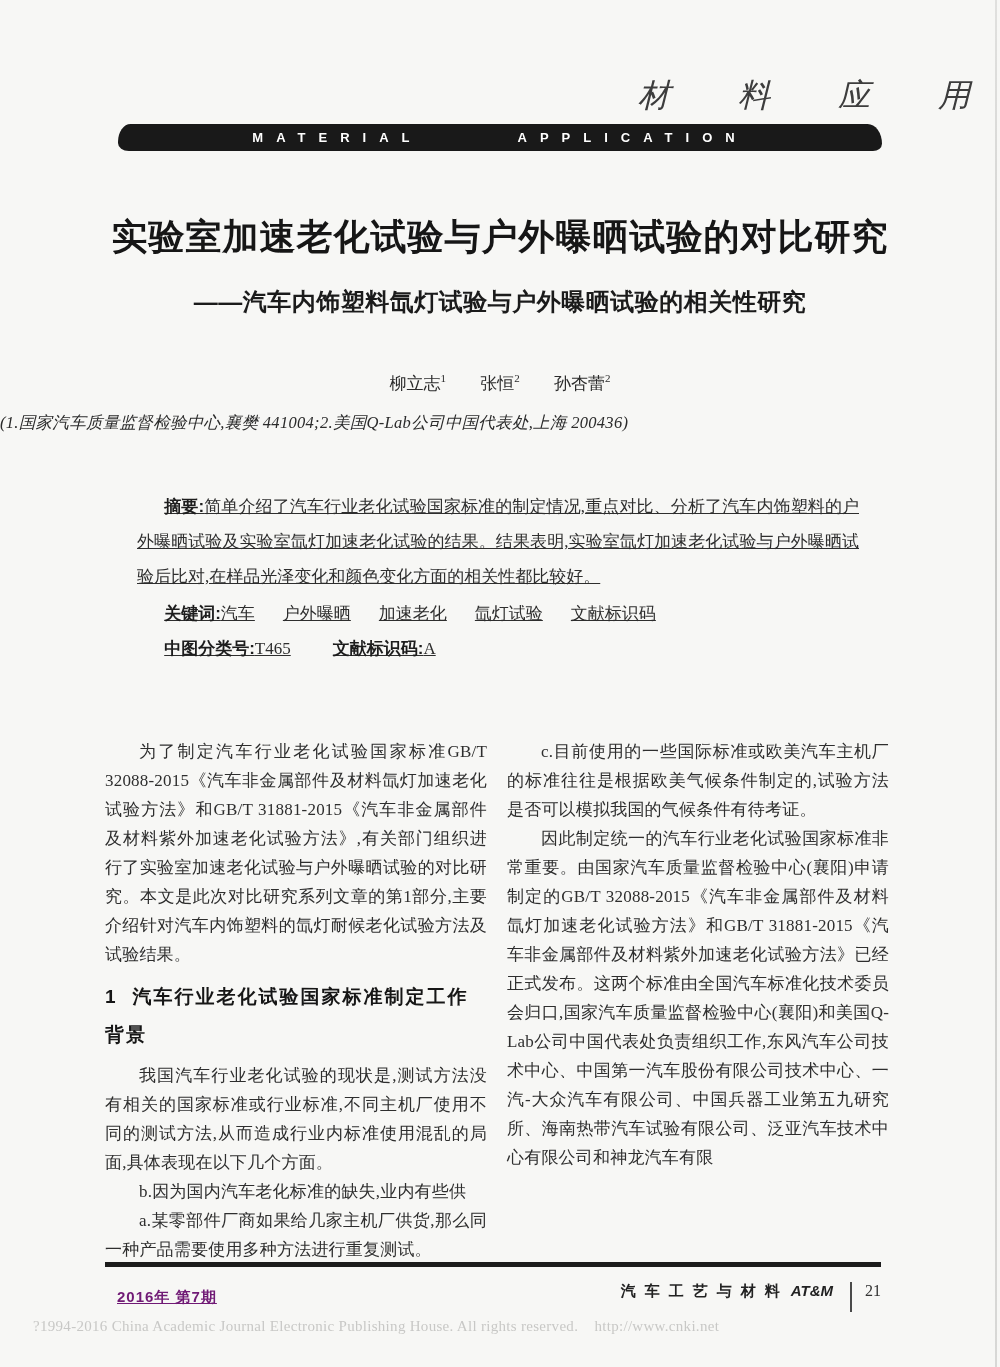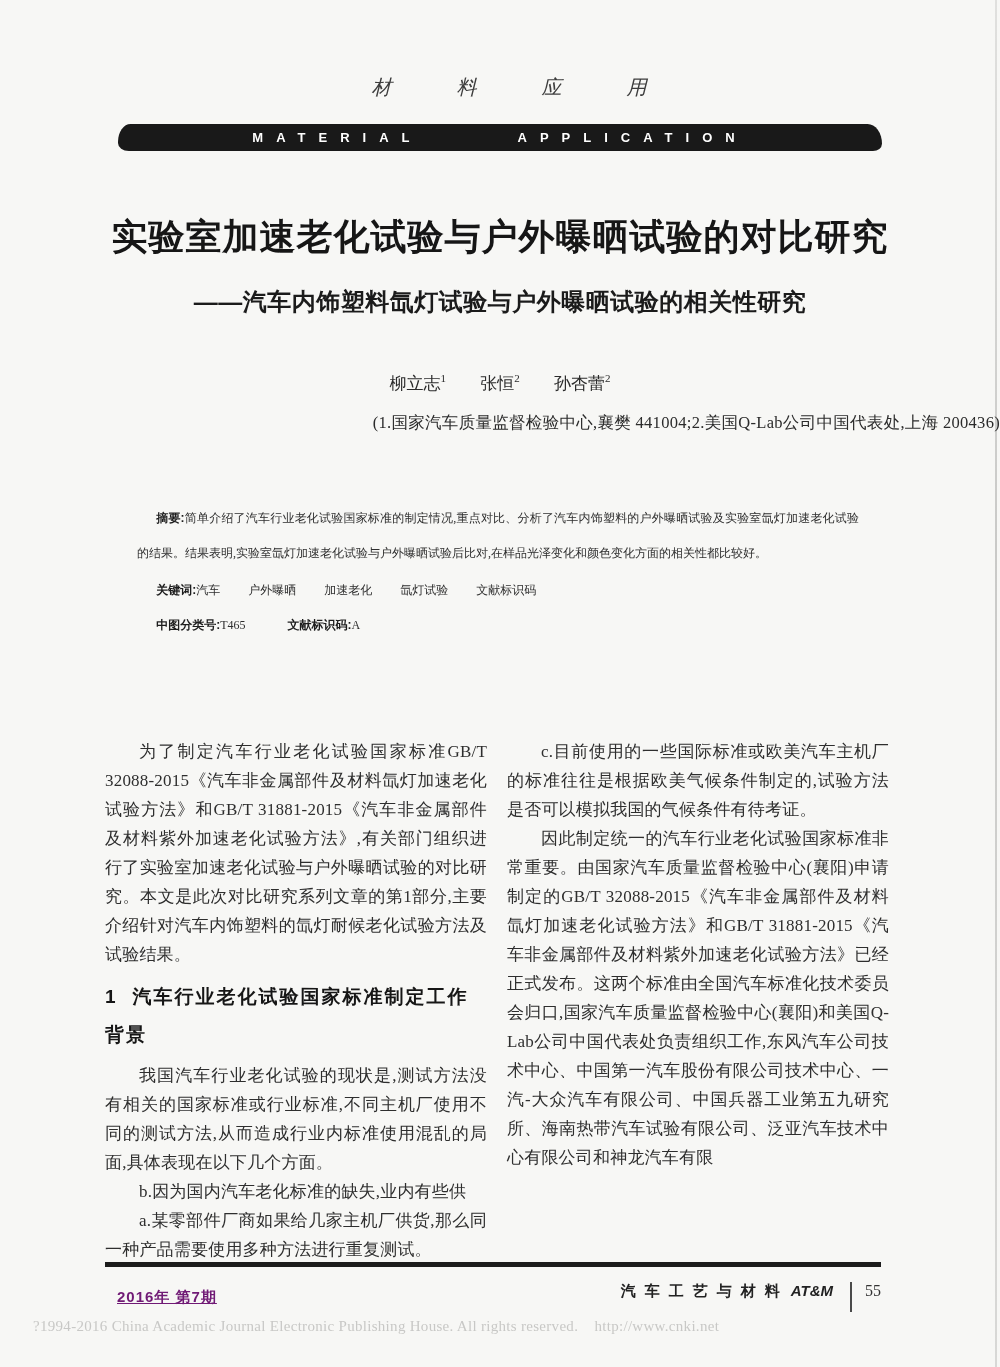--- a/index.html
+++ b/index.html
@@ -9,22 +9,22 @@
     font-family:"Liberation Serif", serif;
     color:#2e2e2e;
   }
   .edge-right{
     position:absolute; right:3px; top:0; width:2px; height:100%;
     background:linear-gradient(180deg,#e0e0de 0%,#c9c9c7 40%,#d8d8d6 100%);
   }
   
   .script-title{
     position:absolute; top:74px; left:0; width:100%;
-    text-align:center; font-style:italic; font-weight:400;
-    font-size:20px; letter-spacing:30px; padding-left:48px; box-sizing:border-box;
+    text-align:right; font-style:italic; font-weight:400;
+    font-size:32px; letter-spacing:30px; padding-left:48px; box-sizing:border-box;
     color:#3d3d3d; font-family:"Liberation Serif", serif;
   }
   .banner{
     position:absolute; top:124px; left:118px; width:764px; height:27px;
     background:#191919; border-radius:14px 16px 10px 12px / 20px 22px 8px 9px;
     display:flex; justify-content:center; align-items:center; gap:95px;
   }
   .banner span{
     color:#ffffff; font-family:"Liberation Sans", sans-serif; font-weight:700;
     font-size:13px; letter-spacing:13px; line-height:27px; white-space:nowrap;
@@ -41,26 +41,26 @@
     font-weight:700; font-size:24px; letter-spacing:0.5px; color:#1b1b1b;
   }
   .authors{
     position:absolute; top:372px; left:0; width:100%;
     text-align:center; font-size:17px; color:#2b2b2b;
   }
   .author{ margin:0 15px; }
   .author sup{ font-size:11px; }
   .affiliation{
     position:absolute; top:412px; left:0; width:100%;
-    text-align:right; font-size:16.5px; color:#2b2b2b; letter-spacing:0.3px;
+    text-align:left; font-size:16.5px; color:#2b2b2b; letter-spacing:0.3px;font-style:italic;
   }
   
   .meta-block{
-    position:absolute; top:501px; left:137px; width:722px;
-    font-size:12px; line-height:35px; text-align:justify; color:#2e2e2e;
+    position:absolute; top:489px; left:137px; width:722px;
+    font-size:17px; line-height:35px; text-align:justify; color:#2e2e2e;text-decoration:underline;
   }
   .meta-block p{ margin:0; }
   .lbl{
     font-family:"Liberation Sans", sans-serif; font-weight:700; color:#1d1d1d;
   }
   .abstract-p{ text-indent:1.6em; }
   .keywords-p{ text-indent:1.6em; margin-top:2px !important; }
   .kw-item + .kw-item{ margin-left:28px; }
   .clc-p{ text-indent:1.6em; margin-top:0 !important; }
   .clc-gap{ display:inline-block; width:42px; }
@@ -153,18 +153,18 @@
     </div>
   </div>
 
   <div class="rule"></div>
   <div class="footer">
     <span class="issue">2016年 第7期</span>
     <span class="journal-ref">
       <span class="jname">汽车工艺与材料</span>
       <span class="jabbr">AT&amp;M</span>
       <span class="vdiv"></span>
-      <span class="pageno">55</span>
+      <span class="pageno">21</span>
     </span>
   </div>
 
   <div class="watermark">?1994-2016 China Academic Journal Electronic Publishing House. All rights reserved.    http://www.cnki.net</div>
 </div>
 
 </body></html>

